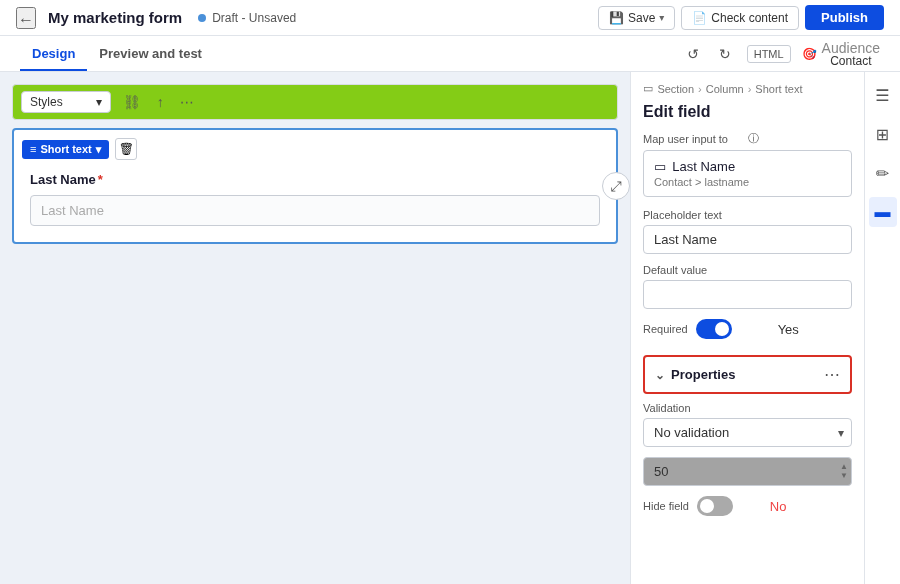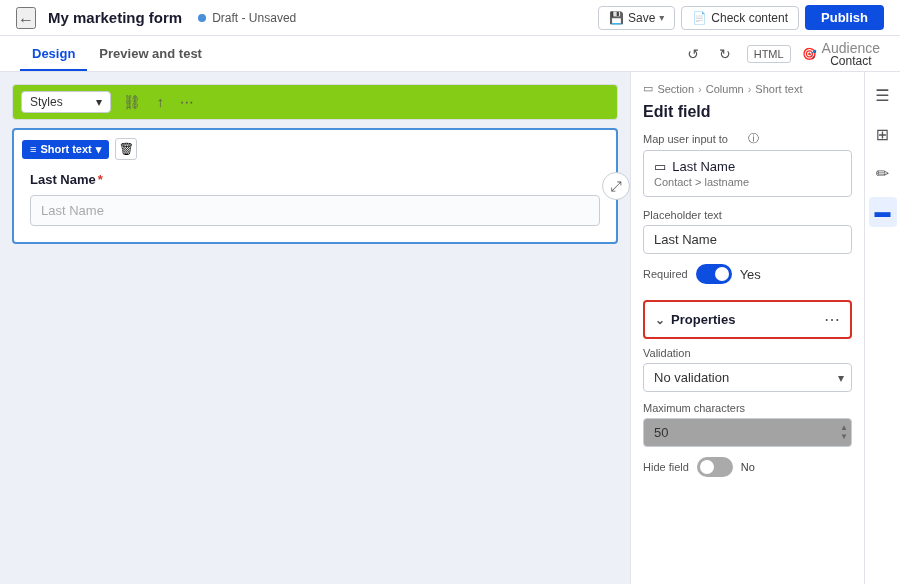--- a/index.html
+++ b/index.html
@@ -148,21 +148,21 @@
     .required-row { display: flex; align-items: center; gap: 8px; padding: 0 12px 12px; }
     .toggle-switch { position: relative; width: 36px; height: 20px; }
     .toggle-switch input { opacity: 0; width: 0; height: 0; }
     .toggle-track {
       position: absolute; inset: 0; background: #0d4de0; border-radius: 20px; cursor: pointer;
     }
     .toggle-thumb {
       position: absolute; width: 14px; height: 14px; background: #fff;
       border-radius: 50%; top: 3px; left: 19px; transition: 0.2s;
     }
-    .required-yes { font-size: 13px; color: #333; }
+    .required-yes { font-size: 13px; color: #333; margin-left: 38px; }
 
     
     .properties-section {
       margin: 4px 12px 8px; border: 2px solid #d93025; border-radius: 4px;
     }
     .properties-header {
       display: flex; align-items: center; justify-content: space-between;
       padding: 8px 10px; cursor: pointer;
     }
     .properties-header-left { display: flex; align-items: center; gap: 6px; font-size: 13px; font-weight: 600; color: #1a1a2e; }
@@ -190,21 +190,21 @@
     .panel-number-arrows {
       position: absolute; right: 4px; top: 0; bottom: 0;
       display: flex; flex-direction: column; justify-content: center; gap: 1px;
     }
     .num-arrow { font-size: 8px; color: #666; cursor: pointer; line-height: 1; }
 
     
     .hide-field-row { display: flex; align-items: center; gap: 8px; padding: 0 12px 10px; }
     .toggle-track-gray { background: #999; }
     .toggle-thumb-gray { left: 3px; }
-    .hide-no-label { font-size: 11px; color: #404040; }
+    .hide-no-label { font-size: 13px; color: #ef4444; margin-left: 29px; }
   </style>
 </head>
 <body>
 
 <div class="header">
   <button class="header-back">←</button>
   <span class="header-title">My marketing form</span>
   <div class="header-status">
     <span class="status-dot"></span>
     <span class="status-text">Draft - Unsaved</span>
@@ -299,20 +299,24 @@
           <span>Last Name</span>
         </div>
         <div class="map-field-path">Contact &gt; lastname</div>
       </div>
 
       <div class="panel-field">
         <div class="panel-field-label">Placeholder text</div>
         <input class="panel-input" type="text" value="Last Name" style="">
       </div>
 
+      <div class="panel-field">
+        <div class="panel-field-label">Default value</div>
+        <input class="panel-input" type="text" value="" style="">
+      </div>
 
       <div class="required-row">
         <div class="panel-field-label" style="margin-bottom:0;">Required</div>
         <label class="toggle-switch">
           <input type="checkbox" checked="" style="">
           <span class="toggle-track">
             <span class="toggle-thumb"></span>
           </span>
         </label>
         <span class="required-yes">Yes</span>
@@ -332,21 +336,20 @@
         <div class="panel-field-label">Validation</div>
         <div class="panel-select-wrapper">
           <select class="panel-select">
             <option>No validation</option>
           </select>
           <span class="panel-select-arrow">▾</span>
         </div>
       </div>
 
       <div class="panel-field">
-        <div class="panel-field-label">Maximum characters</div>
         <div class="panel-number-wrapper">
           <input class="panel-number" type="number" value="50" style="">
           <div class="panel-number-arrows">
             <span class="num-arrow">▲</span>
             <span class="num-arrow">▼</span>
           </div>
         </div>
       </div>
 
       <div class="hide-field-row">

